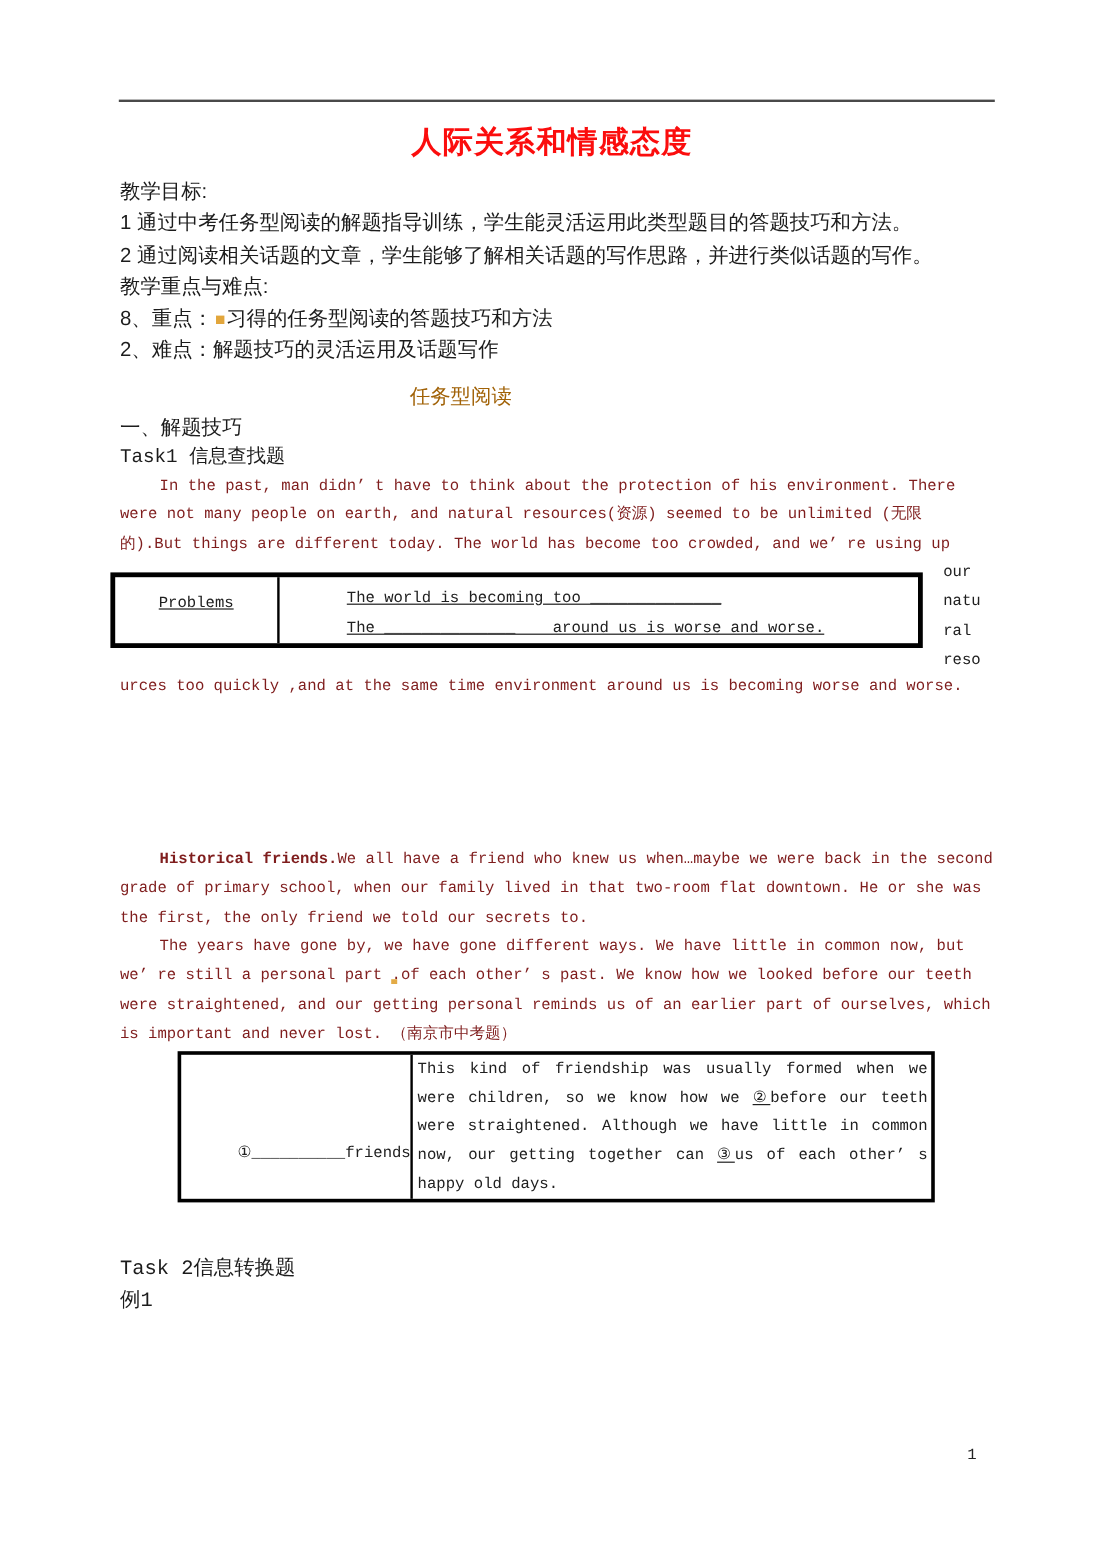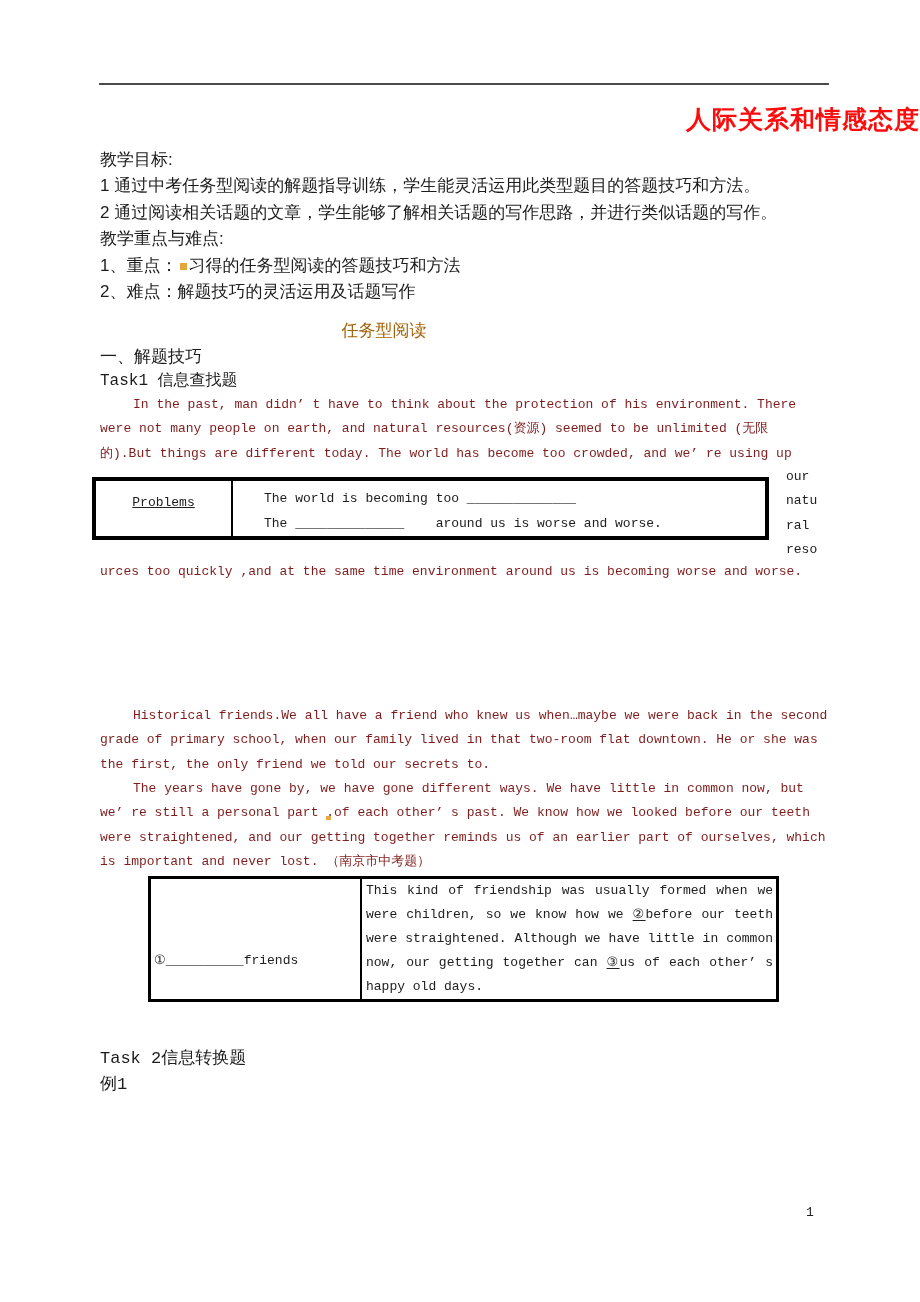--- a/index.html
+++ b/index.html
@@ -10,21 +10,21 @@
     overflow:hidden;
     font-family:"Liberation Sans", sans-serif;
     color:#1d1d1d;
   }
   .top-rule {
     position:absolute; left:99px; top:83px;
     width:730px; height:2px; background:#4a4a4a;
   }
   .doc-title {
     position:absolute; left:0; top:104px; width:920px; margin:0;
-    text-align:right;
+    text-align:center;
     font:bold 25px/30px "Liberation Sans", sans-serif;
     color:#fb0d0d;
     letter-spacing:1px;
   }
   .cn-block { position:absolute; left:100px; top:147px; width:740px; }
   .cn-line {
     font:17px/26.4px "Liberation Sans", sans-serif;
     color:#1c1c1c; white-space:pre;
   }
   .mark-square {
@@ -39,56 +39,56 @@
   .task-head {
     position:absolute; left:100px; top:369px;
     font:16px/24px "Liberation Mono", "DejaVu Sans Mono", monospace; color:#1c1c1c;
   }
   .eline {
     font:13px/24.35px "Liberation Mono", "DejaVu Sans Mono", monospace;
     color:#7f1d1d; white-space:pre;
   }
   .para1 { position:absolute; left:100px; top:393px; width:740px; }
   .ind { padding-left:33px; }
-  .bold { font-weight:normal; }
+  .bold { font-weight:bold; }
 
   .table1 {
     position:absolute; left:92px; top:477px;
     width:677px; height:63px;
     border:4px solid #000; box-sizing:border-box;
     display:flex; background:#fff;
   }
   .t1-left {
     width:137px; border-right:2px solid #000; box-sizing:border-box;
     text-align:center; padding-top:9px;
   }
-  .t1-right { flex:1; padding:5px 0 0 31px; }
+  .t1-right { flex:1; padding:5px 0 0 56px;text-decoration:underline; }
   .t1-row { font:13px/25px "Liberation Mono", "DejaVu Sans Mono", monospace; white-space:pre; color:#202020; }
   .cellline { font:13px/25px "Liberation Mono", "DejaVu Sans Mono", monospace; color:#202020; white-space:pre;text-decoration:underline; }
 
   .wrap-frag { position:absolute; left:786px; font:13px/24px "Liberation Mono", "DejaVu Sans Mono", monospace; color:#202020; }
   .continuation { position:absolute; left:100px; top:560px; }
 
   .para2 { position:absolute; left:100px; top:704px; width:742px; }
   .stray { position:relative; }
   .stray::before {
     content:""; position:absolute; left:0px; bottom:0px;
     width:5px; height:4px; background:#e2a63c; opacity:.95;
   }
 
   .table2 {
     position:absolute; left:148px; top:876px;
     width:631px; height:126px;
     border:3px solid #000; box-sizing:border-box;
     display:flex; background:#fff;
   }
   .t2-left {
-    width:211px; border-right:2px solid #000; box-sizing:border-box;
+    width:149px; border-right:2px solid #000; box-sizing:border-box;
     padding:70px 12px 0 3px;
-    font:13px/24px "Liberation Mono", "DejaVu Sans Mono", monospace; white-space:pre; color:#202020;
+    font:13px/24px "Liberation Mono", "DejaVu Sans Mono", monospace; white-space:pre; color:#202020;margin-left:44px;
   }
   .t2-right {
     flex:1; padding:0 3px 16px 4px;
     font:13px/24.1px "Liberation Mono", "DejaVu Sans Mono", monospace;
     color:#202020; text-align:justify;
   }
   .unum { text-decoration:underline; text-underline-offset:2px; }
 
   .task2-block { position:absolute; left:100px; top:1046px; }
   .task2-line { font:17px/26.4px "Liberation Mono", "DejaVu Sans Mono", monospace; color:#1c1c1c; white-space:pre; }
@@ -104,21 +104,21 @@
 
   <div class="top-rule"></div>
 
   <h1 class="doc-title">人际关系和情感态度</h1>
 
   <div class="cn-block">
     <div class="cn-line">教学目标:</div>
     <div class="cn-line">1 通过中考任务型阅读的解题指导训练，学生能灵活运用此类型题目的答题技巧和方法。</div>
     <div class="cn-line">2 通过阅读相关话题的文章，学生能够了解相关话题的写作思路，并进行类似话题的写作。</div>
     <div class="cn-line">教学重点与难点:</div>
-    <div class="cn-line"><span>1、重点：</span><span class="mark-square"></span><span>习得的任务型阅读的答题技巧和方法</span></div>
+    <div class="cn-line"><span>8、重点：</span><span class="mark-square"></span><span>习得的任务型阅读的答题技巧和方法</span></div>
     <div class="cn-line">2、难点：解题技巧的灵活运用及话题写作</div>
   </div>
 
   <div class="section-head">任务型阅读</div>
   <div class="sub-head">一、解题技巧</div>
   <div class="task-head">Task1 信息查找题</div>
 
   <div class="para1">
     <div class="eline ind">In the past, man didn’ t have to think about the protection of his environment. There</div>
     <div class="eline">were not many people on earth, and natural resources(资源) seemed to be unlimited (无限</div>
@@ -141,21 +141,21 @@
   <div class="wrap-frag" style="top:538px">reso</div>
 
   <div class="eline continuation">urces too quickly ,and at the same time environment around us is becoming worse and worse.</div>
 
   <div class="para2">
     <div class="eline ind"><span class="bold">Historical friends.</span><span>We all have a friend who knew us when…maybe we were back in the second</span></div>
     <div class="eline">grade of primary school, when our family lived in that two-room flat downtown. He or she was</div>
     <div class="eline">the first, the only friend we told our secrets to.</div>
     <div class="eline ind">The years have gone by, we have gone different ways. We have little in common now, but</div>
     <div class="eline"><span>we’ re still a personal part </span><span class="stray">.</span><span>of each other’ s past. We know how we looked before our teeth</span></div>
-    <div class="eline">were straightened, and our getting together reminds us of an earlier part of ourselves, which</div>
+    <div class="eline">were straightened, and our getting personal reminds us of an earlier part of ourselves, which</div>
     <div class="eline">is important and never lost. （南京市中考题）</div>
   </div>
 
   <div class="table2">
     <div class="t2-left">①__________friends</div>
     <div class="t2-right"><span>This kind of friendship was usually formed when we were children, so we know how we </span><span class="unum">②</span><span>before our teeth were straightened. Although we have little in common now, our getting together can </span><span class="unum">③</span><span>us of each other’ s happy old days.</span></div>
   </div>
 
   <div class="task2-block">
     <div class="task2-line">Task 2信息转换题</div>

